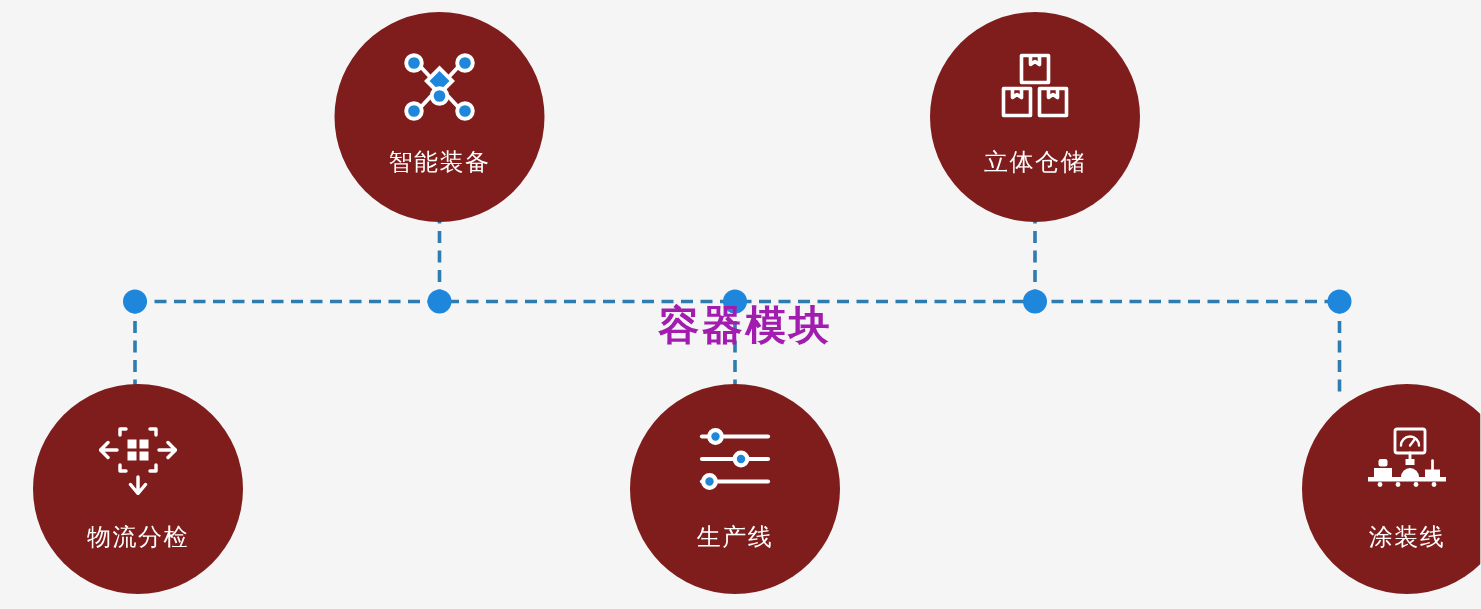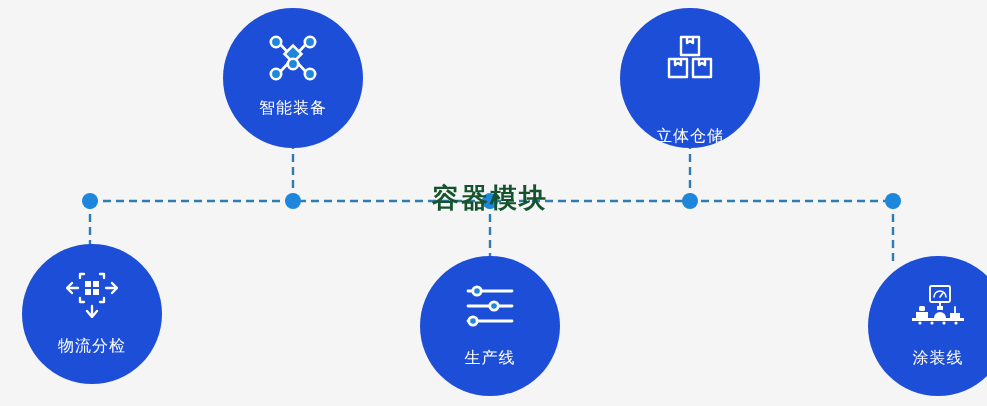--- a/index.html
+++ b/index.html
@@ -23,37 +23,38 @@
     top: 0;
     width: 987px;
     height: 406px;
     pointer-events: none;
   }
 
   
   .watermark {
     position: absolute;
     left: 432px;
-    top: 180px;
+    top: 199px;
     width: 130px;
+    text-align: center;
     font-size: 27px;
     letter-spacing: 2px;
-    color: #14532d;
+    color: #a21caf;
     font-weight: 700;
     user-select: none;
     white-space: nowrap;
   }
 
   
   .node {
     position: absolute;
     width: 140px;
     height: 140px;
     border-radius: 50%;
-    background: #1d4ed8;
+    background: #7f1d1d;
     display: flex;
     flex-direction: column;
     align-items: center;
     justify-content: flex-start;
     box-sizing: border-box;
   }
   .node .icon-wrap {
     margin-top: 24px;
     width: 56px;
     height: 52px;
@@ -68,22 +69,22 @@
     margin-top: 14px;
     color: #ffffff;
     font-size: 16px;
     letter-spacing: 1px;
     white-space: nowrap;
     font-weight: 400;
   }
 
   
   .node-smart      { left: 223px; top: 8px; }
-  .node-warehouse  { left: 620px; top: 8px; gap: 28px; }
-  .node-sorting    { left: 22px;  top: 244px; }
+  .node-warehouse  { left: 620px; top: 8px; }
+  .node-sorting    { left: 22px;  top: 256px; }
   .node-production { left: 420px; top: 256px; font-family: Liberation Serif, serif; }
   .node-painting   { left: 868px; top: 256px; }
 
   
   .node-sorting .node-label,
   .node-production .node-label,
   .node-painting .node-label { margin-top: 16px; }
 </style>
 </head>
 <body>

